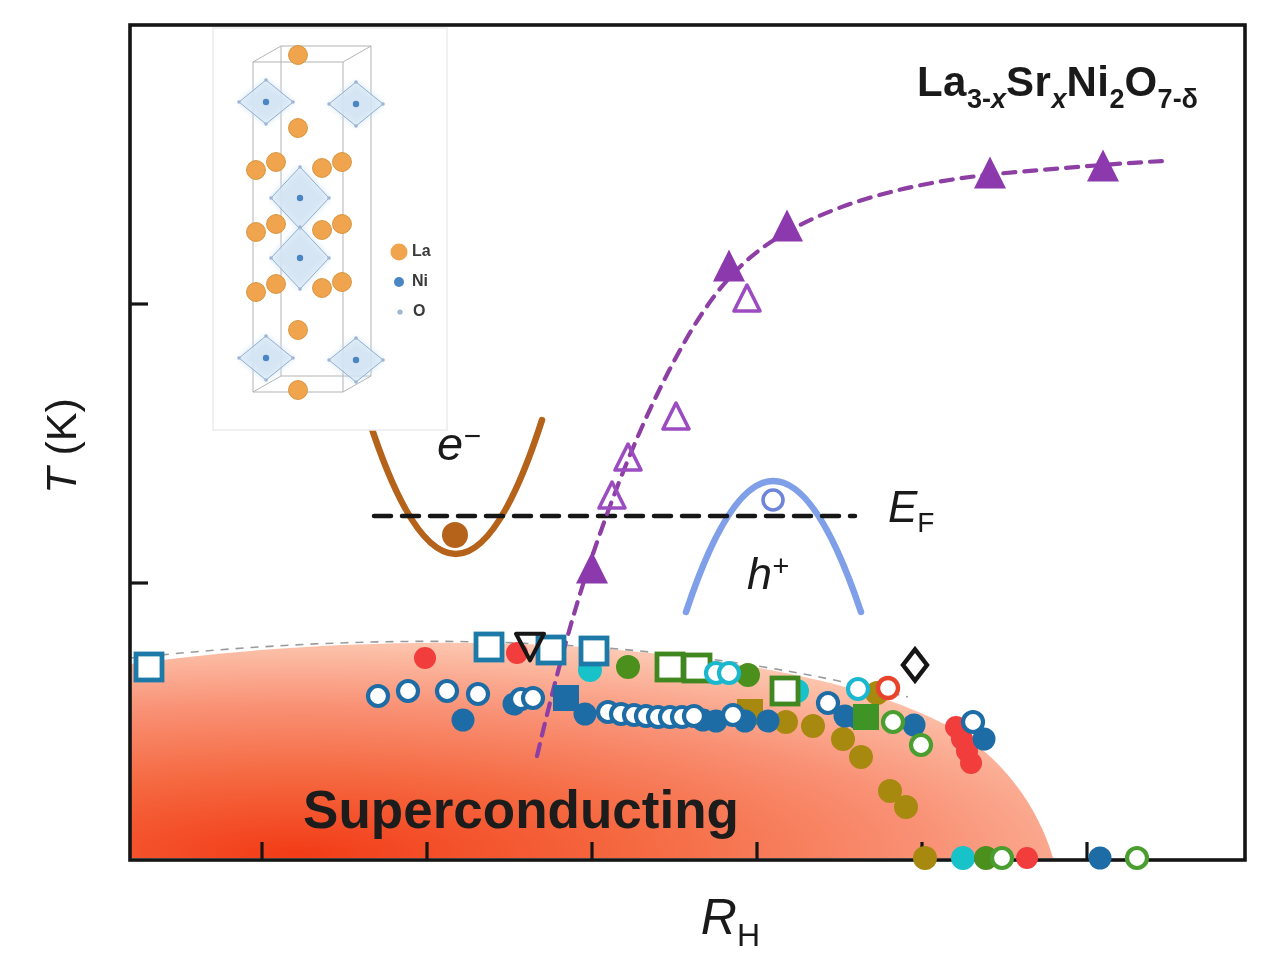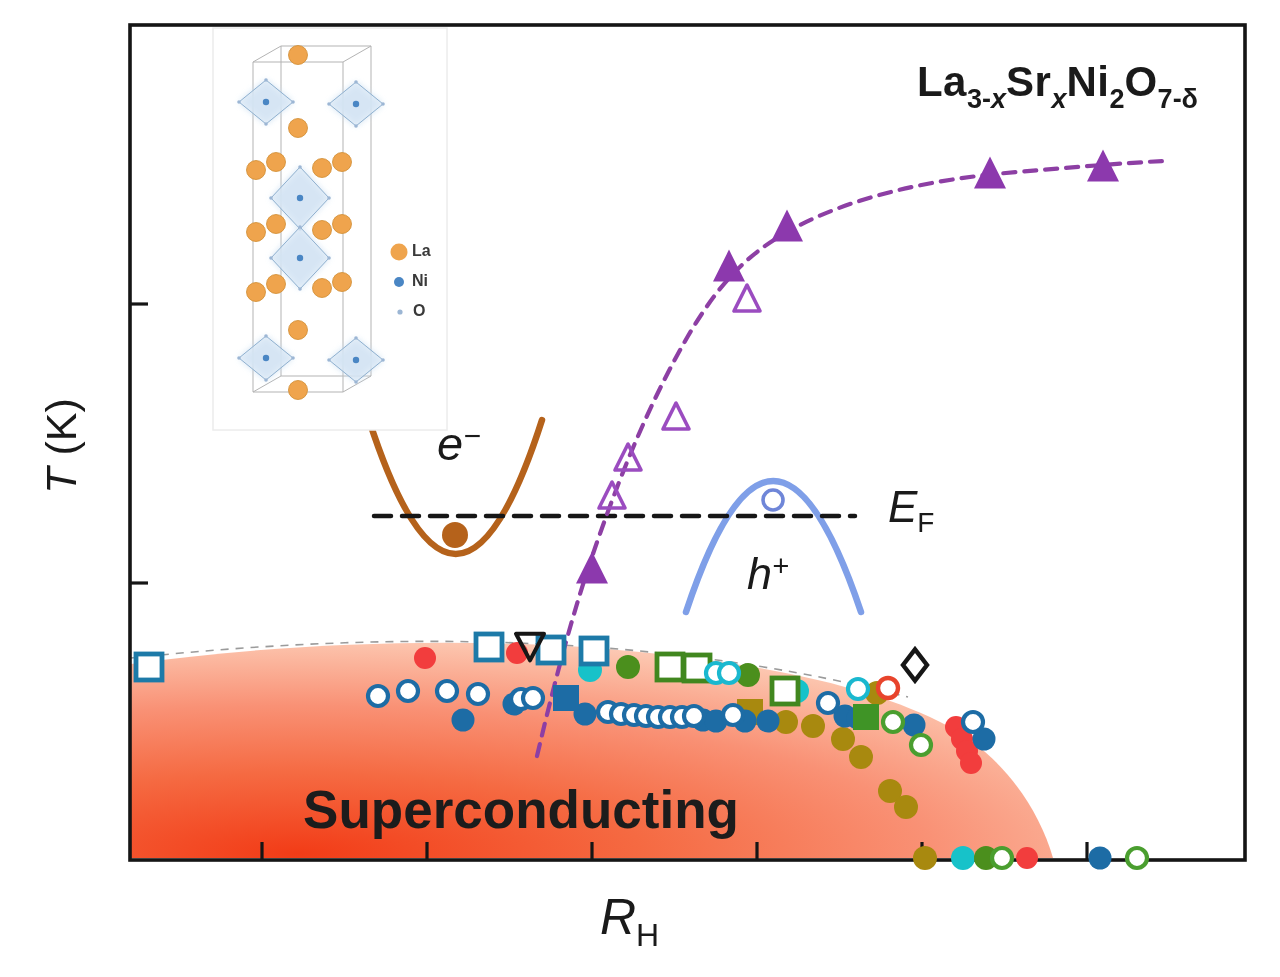--- a/index.html
+++ b/index.html
@@ -8,21 +8,21 @@
     font-family:"Liberation Sans", sans-serif;color:#1a1a1a;
   }
   .canvas svg{position:absolute;left:0;top:0;}
   .lbl{position:absolute;white-space:nowrap;}
   .title-formula{left:868px;top:58px;width:330px;text-align:right;font-size:42px;letter-spacing:.5px;font-weight:bold;}
   .title-formula .sb{font-size:27px;position:relative;top:12px;letter-spacing:0;}
   .it{font-style:italic;}
   .supercond{left:296px;top:764px;width:450px;text-align:center;font-size:53px;font-weight:700;color:#1c1c1c;margin-top:15px;}
   .ylab{left:-65px;top:418px;width:260px;height:56px;text-align:center;font-size:43px;
         transform:rotate(-90deg);}
-  .xlab{left:600px;top:888px;width:160px;text-align:left;font-size:50px;}
+  .xlab{left:600px;top:888px;width:160px;text-align:right;font-size:50px;}
   .xlab .sb{font-size:32px;position:relative;top:12px;font-style:normal;}
   .elab{left:437px;top:416px;font-size:47px;font-style:italic;}
   .elab .sp{font-size:30px;position:relative;top:-14px;}
   .hlab{left:747px;top:548px;font-size:45px;font-style:italic;}
   .hlab .sp{font-size:29px;position:relative;top:-13px;}
   .eflab{left:888px;top:482px;font-size:44px;font-style:italic;text-align:right;}
   .eflab .sb{font-size:28px;position:relative;top:10px;font-style:normal;}
   .inset-leg{font-size:16px;font-weight:700;color:#3a3a3a;}
   .il-la{left:412px;top:242px;}
   .il-ni{left:412px;top:272px;}

